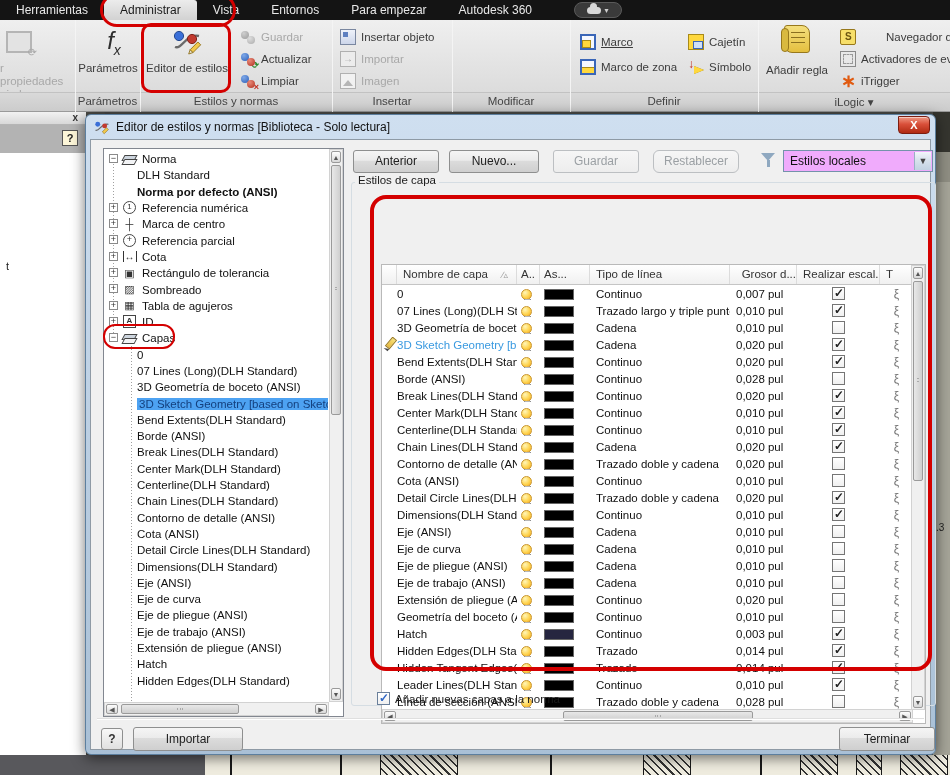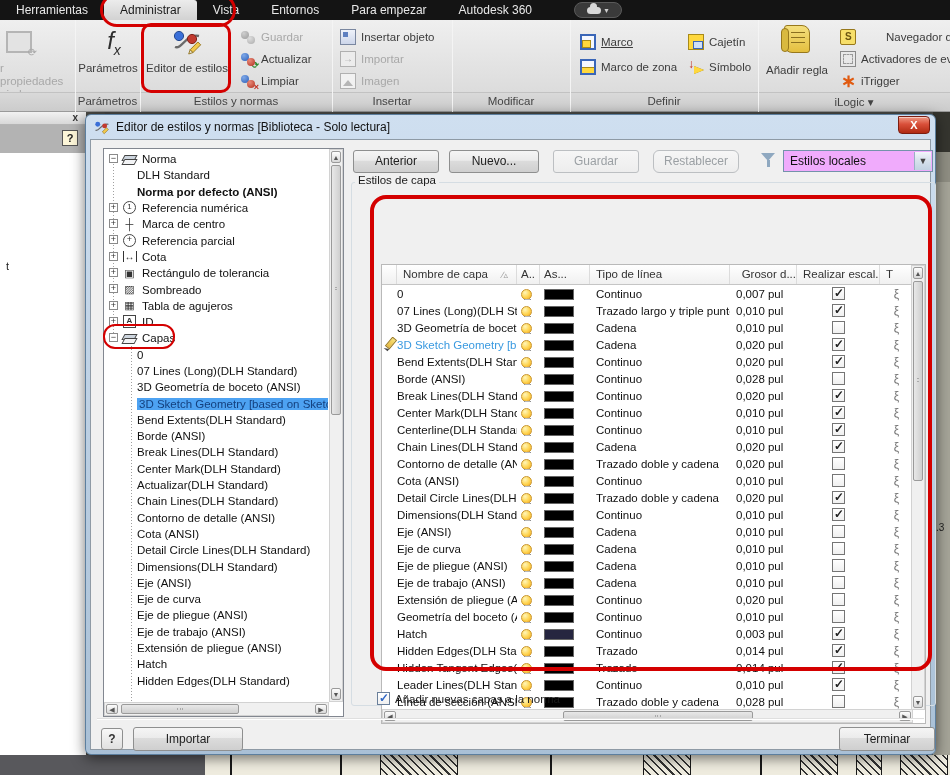--- a/index.html
+++ b/index.html
@@ -421,21 +421,21 @@
             <div class="trow lvl1">
               <span class="tlabel">Borde (ANSI)</span>
             </div>
             <div class="trow lvl1">
               <span class="tlabel">Break Lines(DLH Standard)</span>
             </div>
             <div class="trow lvl1">
               <span class="tlabel">Center Mark(DLH Standard)</span>
             </div>
             <div class="trow lvl1">
-              <span class="tlabel">Actualizar(DLH Standard)</span>
+              <span class="tlabel">Centerline(DLH Standard)</span>
             </div>
             <div class="trow lvl1">
               <span class="tlabel">Chain Lines(DLH Standard)</span>
             </div>
             <div class="trow lvl1">
               <span class="tlabel">Contorno de detalle (ANSI)</span>
             </div>
             <div class="trow lvl1">
               <span class="tlabel">Cota (ANSI)</span>
             </div>

